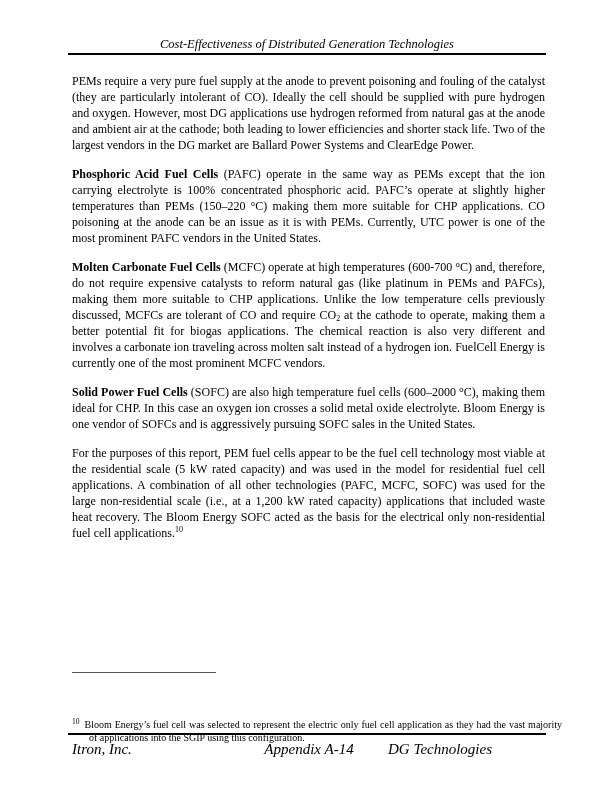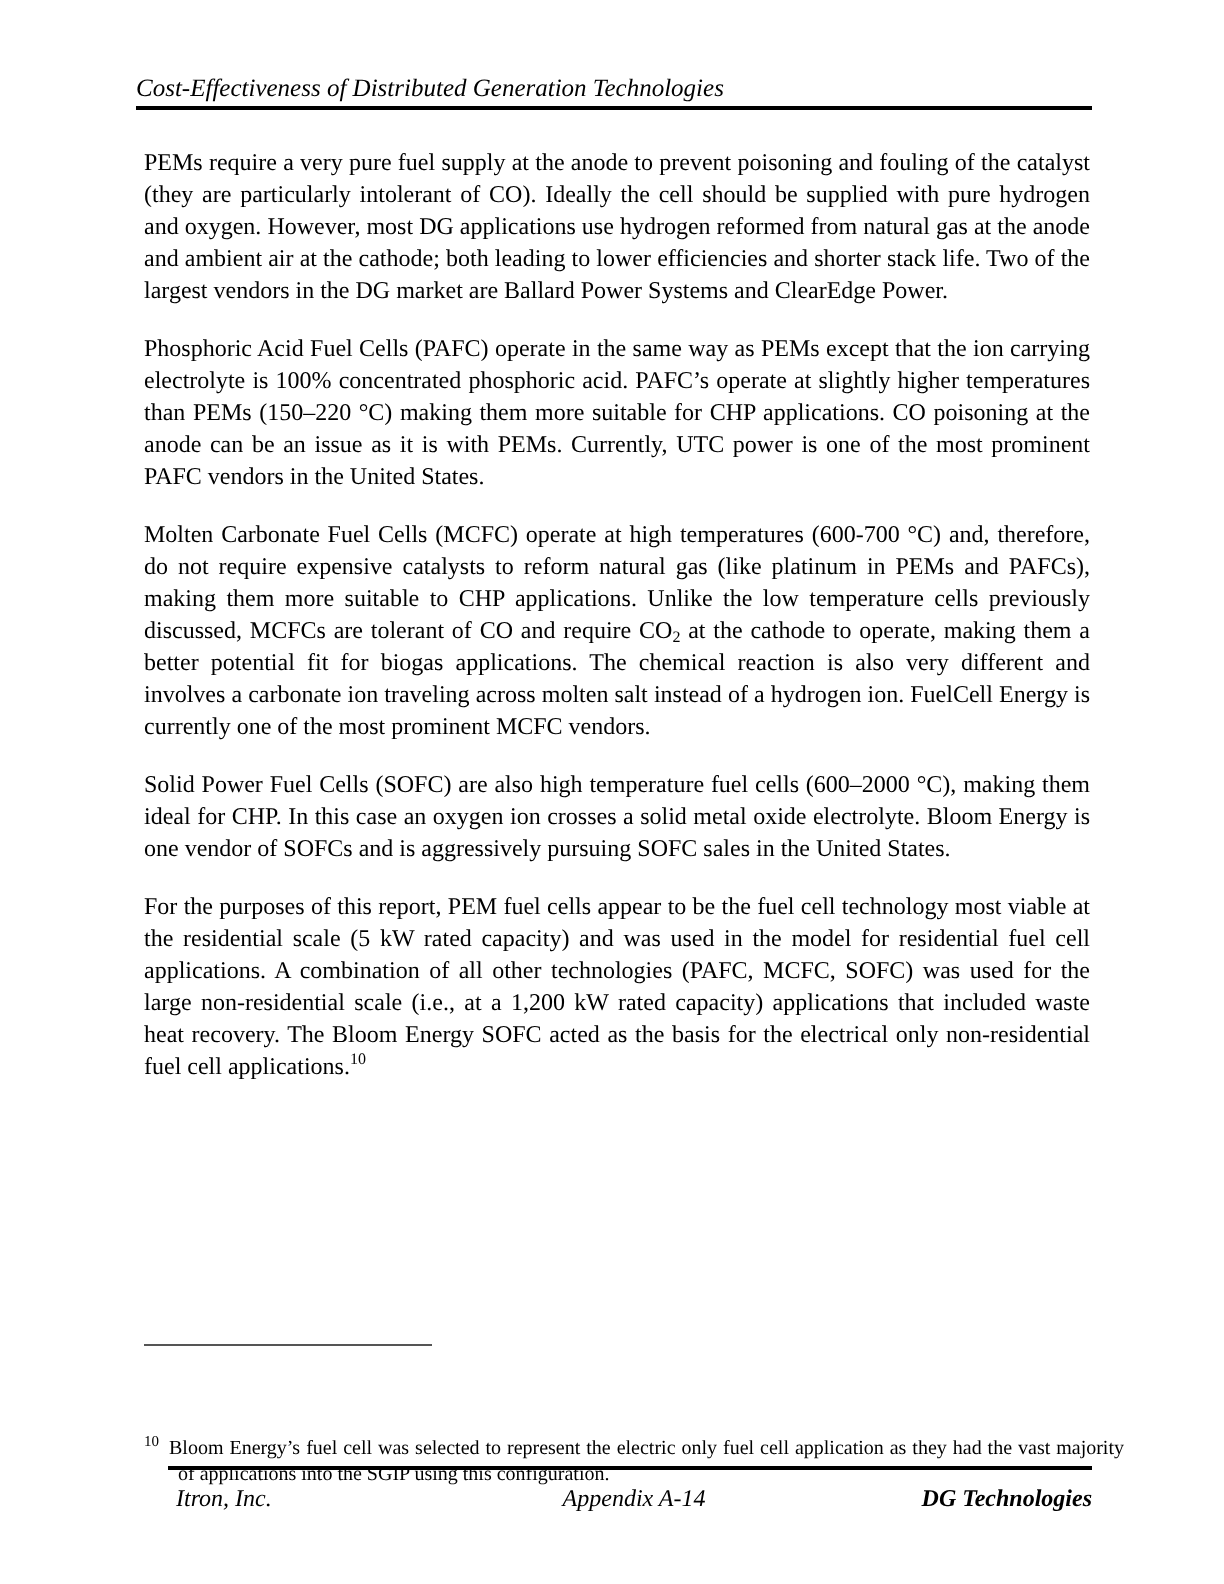--- a/index.html
+++ b/index.html
@@ -16,42 +16,42 @@
     font-family: "Liberation Serif", "DejaVu Serif", serif;
     overflow: hidden;
   }
 
   
   .header {
     position: absolute;
     left: 68px;
     right: 66px;
     top: 37px;
-    text-align: left;
+    text-align: center;
     font-style: italic;
     font-size: 12.5px;
     line-height: 14px;
     padding-bottom: 2px;
     border-bottom: 2px solid #000;
   }
 
   
   .body-text {
     position: absolute;
     left: 72px;
     top: 73px;
     width: 473px;
     font-size: 12px;
     line-height: 16px;
     text-align: justify;
   }
   .body-text p {
     margin: 0 0 13px 0;
   }
-  .body-text b { font-weight: normal; }
+  .body-text b { font-weight: bold; }
   .body-text sub {
     font-size: 8px;
     vertical-align: -2px;
     line-height: 0;
   }
   .body-text sup {
     font-size: 8px;
     vertical-align: 5px;
     line-height: 0;
   }
@@ -79,33 +79,33 @@
   .footnote .fn-marker {
     font-size: 7.5px;
     vertical-align: 4px;
     line-height: 0;
     margin-right: 5px;
   }
 
   
   .footer {
     position: absolute;
-    left: 84px;
+    left: 68px;
     right: 66px;
     top: 733px;
     border-top: 2px solid #000;
     padding-top: 7px;
     display: flex;
     font-style: italic;
-    font-size: 12px;
+    font-size: 15px;
     line-height: 14px;
   }
   .footer .f-left  { flex: 1; text-align: left; padding-left: 4px; }
   .footer .f-center{ flex: 1; text-align: center; }
-  .footer .f-right { flex: 1; text-align: right; font-weight: bold; }
+  .footer .f-right { flex: 1; text-align: left; }
 </style>
 </head>
 <body>
 
 <div class="page">
 
   <div class="header">
     <span>Cost-Effectiveness of Distributed Generation Technologies</span>
   </div>
 

